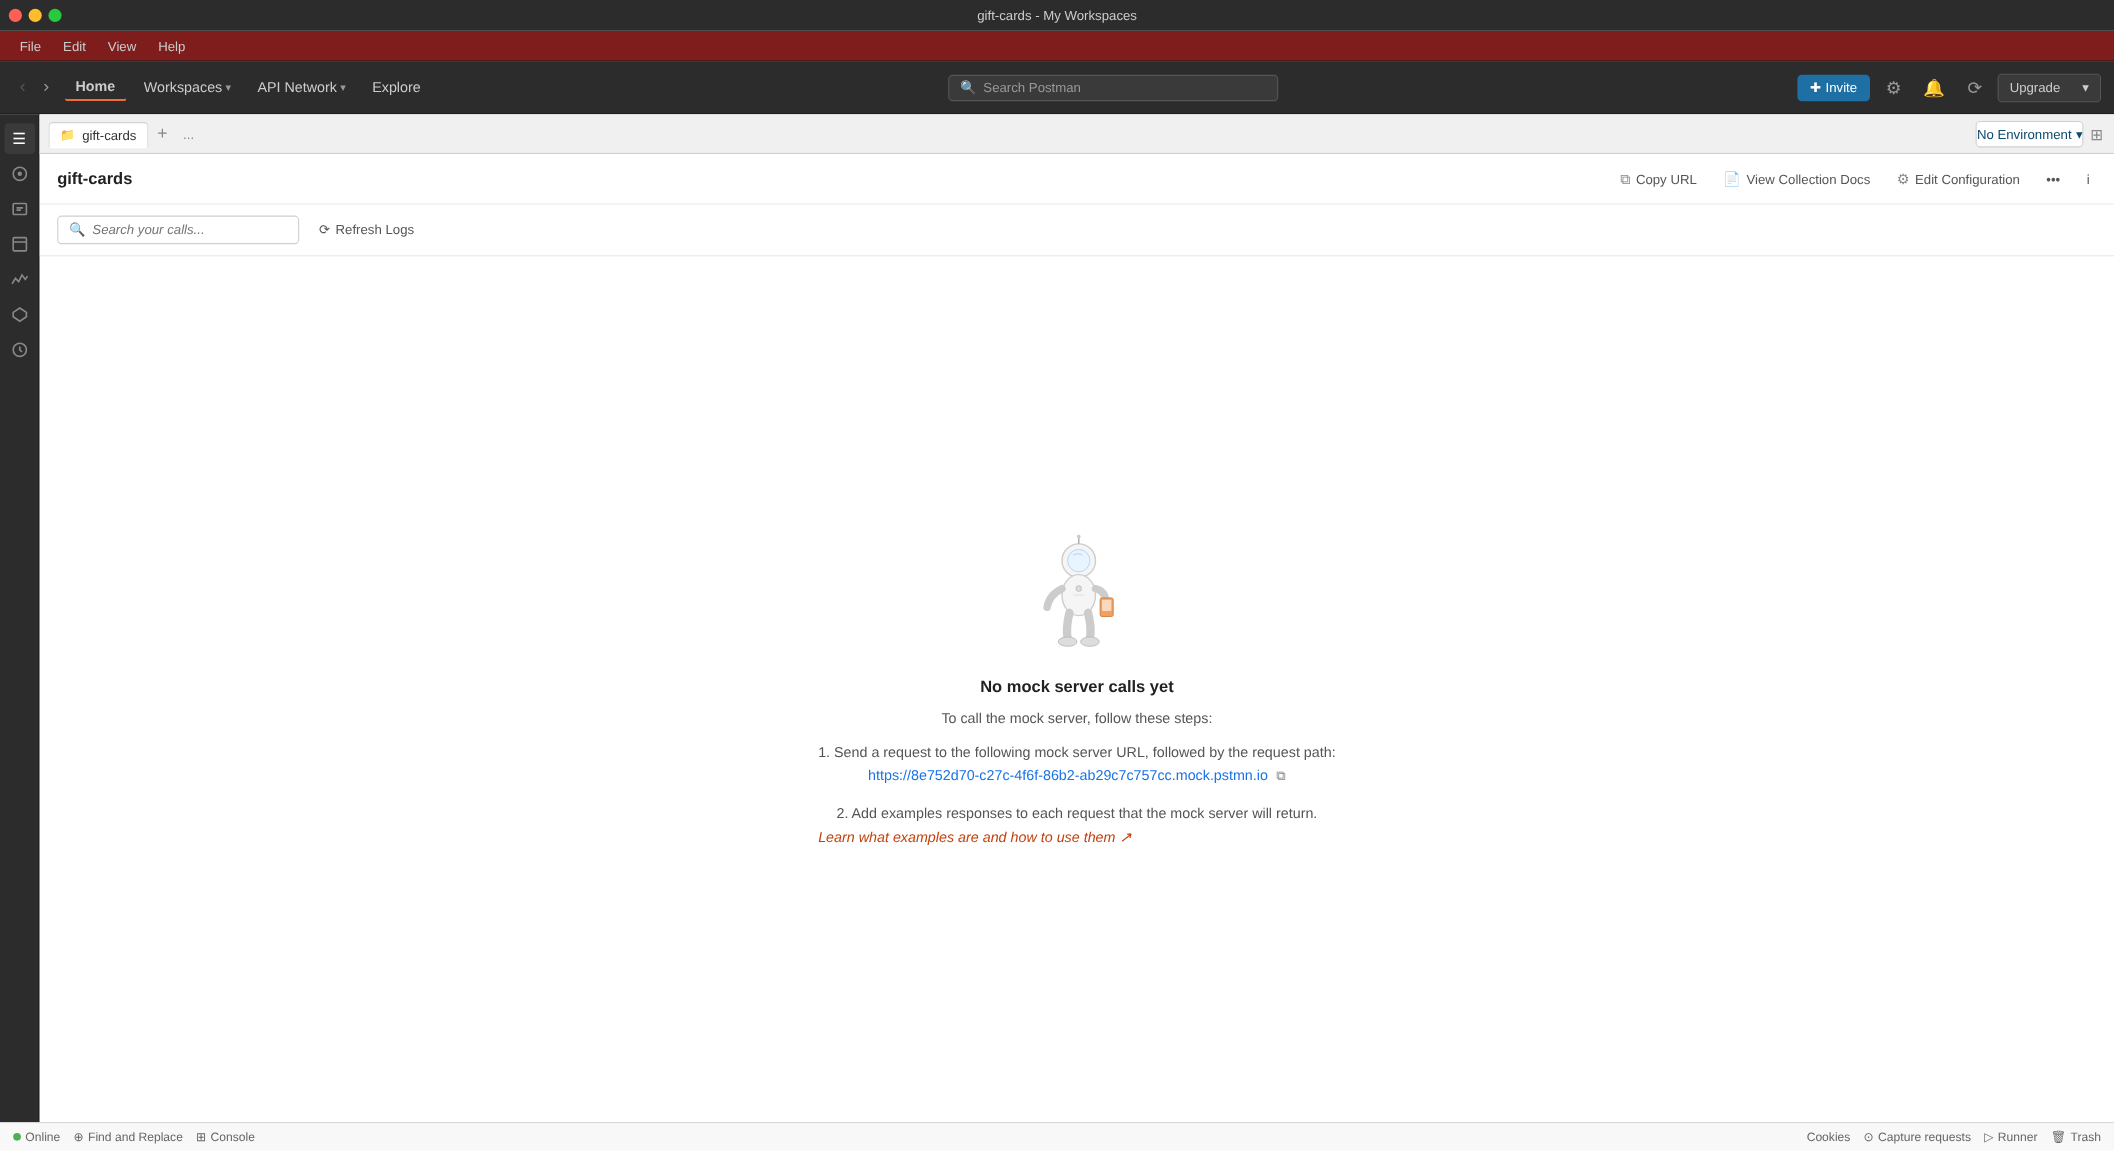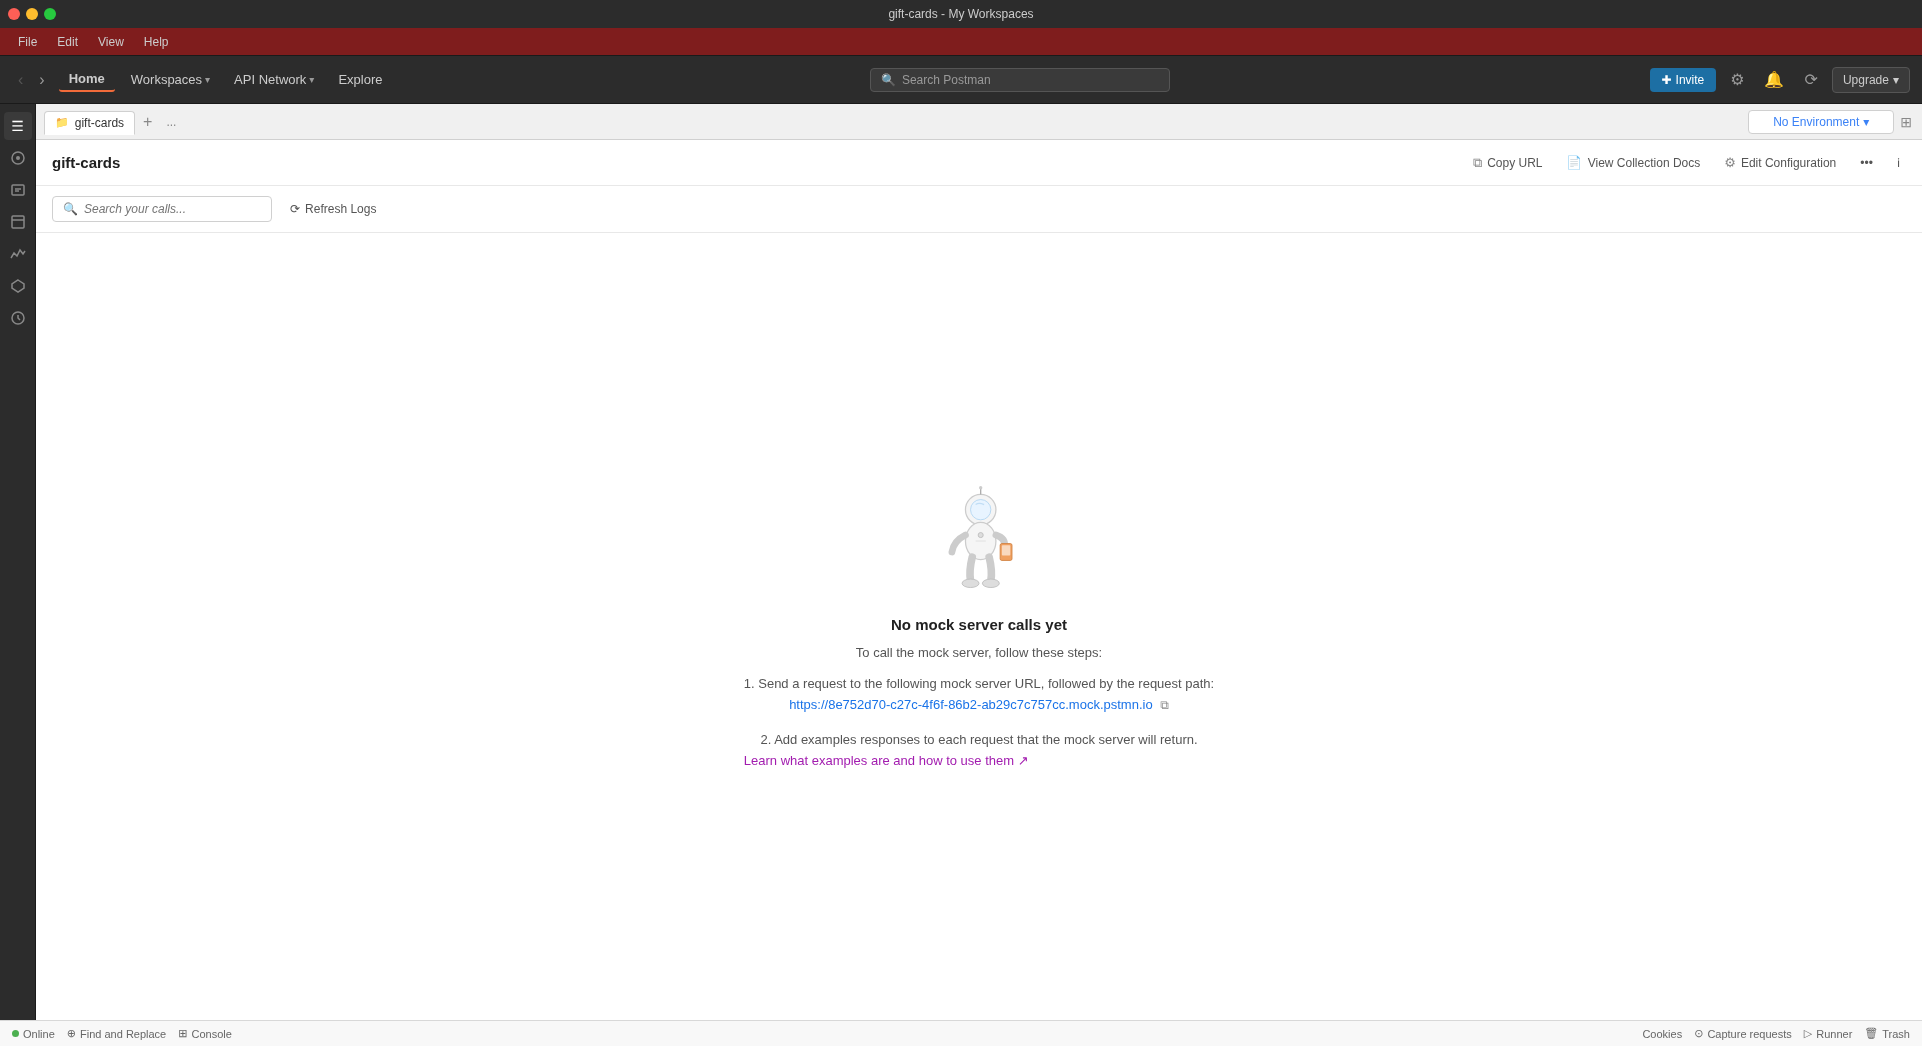--- a/index.html
+++ b/index.html
@@ -136,21 +136,21 @@
     .upgrade-btn {
       background: #3a3a3a;
       color: #ccc;
       border: 1px solid #555;
       border-radius: 4px;
       padding: 5px 10px;
       font-size: 12px;
       cursor: pointer;
       display: flex;
       align-items: flex-end;
-      gap: 4px;
+      gap: 20px;
     }
 
     
     #main-layout {
       display: flex;
       height: calc(1050px - 28px - 28px - 48px - 30px);
     }
 
     
     #sidebar-icons {
@@ -230,23 +230,23 @@
     .tab-env {
       margin-left: auto;
       display: flex;
       align-items: center;
       gap: 4px;
     }
     .env-select {
       background: #fff;
       border: 1px solid #d0d0d0;
       border-radius: 4px;
-      padding: 4px 24px;
-      font-size: 12px;
-      color: #3b82f6;
+      padding: 4px 0;
+      font-size: 12px;
+      color: #0c4a6e;
       cursor: pointer;
       display: flex;
       align-items: center;
       gap: 4px;
     }
     .grid-icon {
       background: none;
       border: none;
       color: #888;
       cursor: pointer;
@@ -373,24 +373,25 @@
       cursor: pointer;
       font-size: 12px;
       margin-left: 4px;
     }
     .step-block {
       text-align: left;
       max-width: 600px;
     }
     .step-block p { margin-bottom: 4px; }
     .learn-link {
-      color: #a21caf;
+      color: #c2410c;
       font-size: 13px;
       text-decoration: none;
       cursor: pointer;
+      font-style: italic;
     }
 
     
     #statusbar {
       background: #f8f8f8;
       height: 26px;
       display: flex;
       align-items: center;
       padding: 0 12px;
       border-top: 1px solid #d8d8d8;

